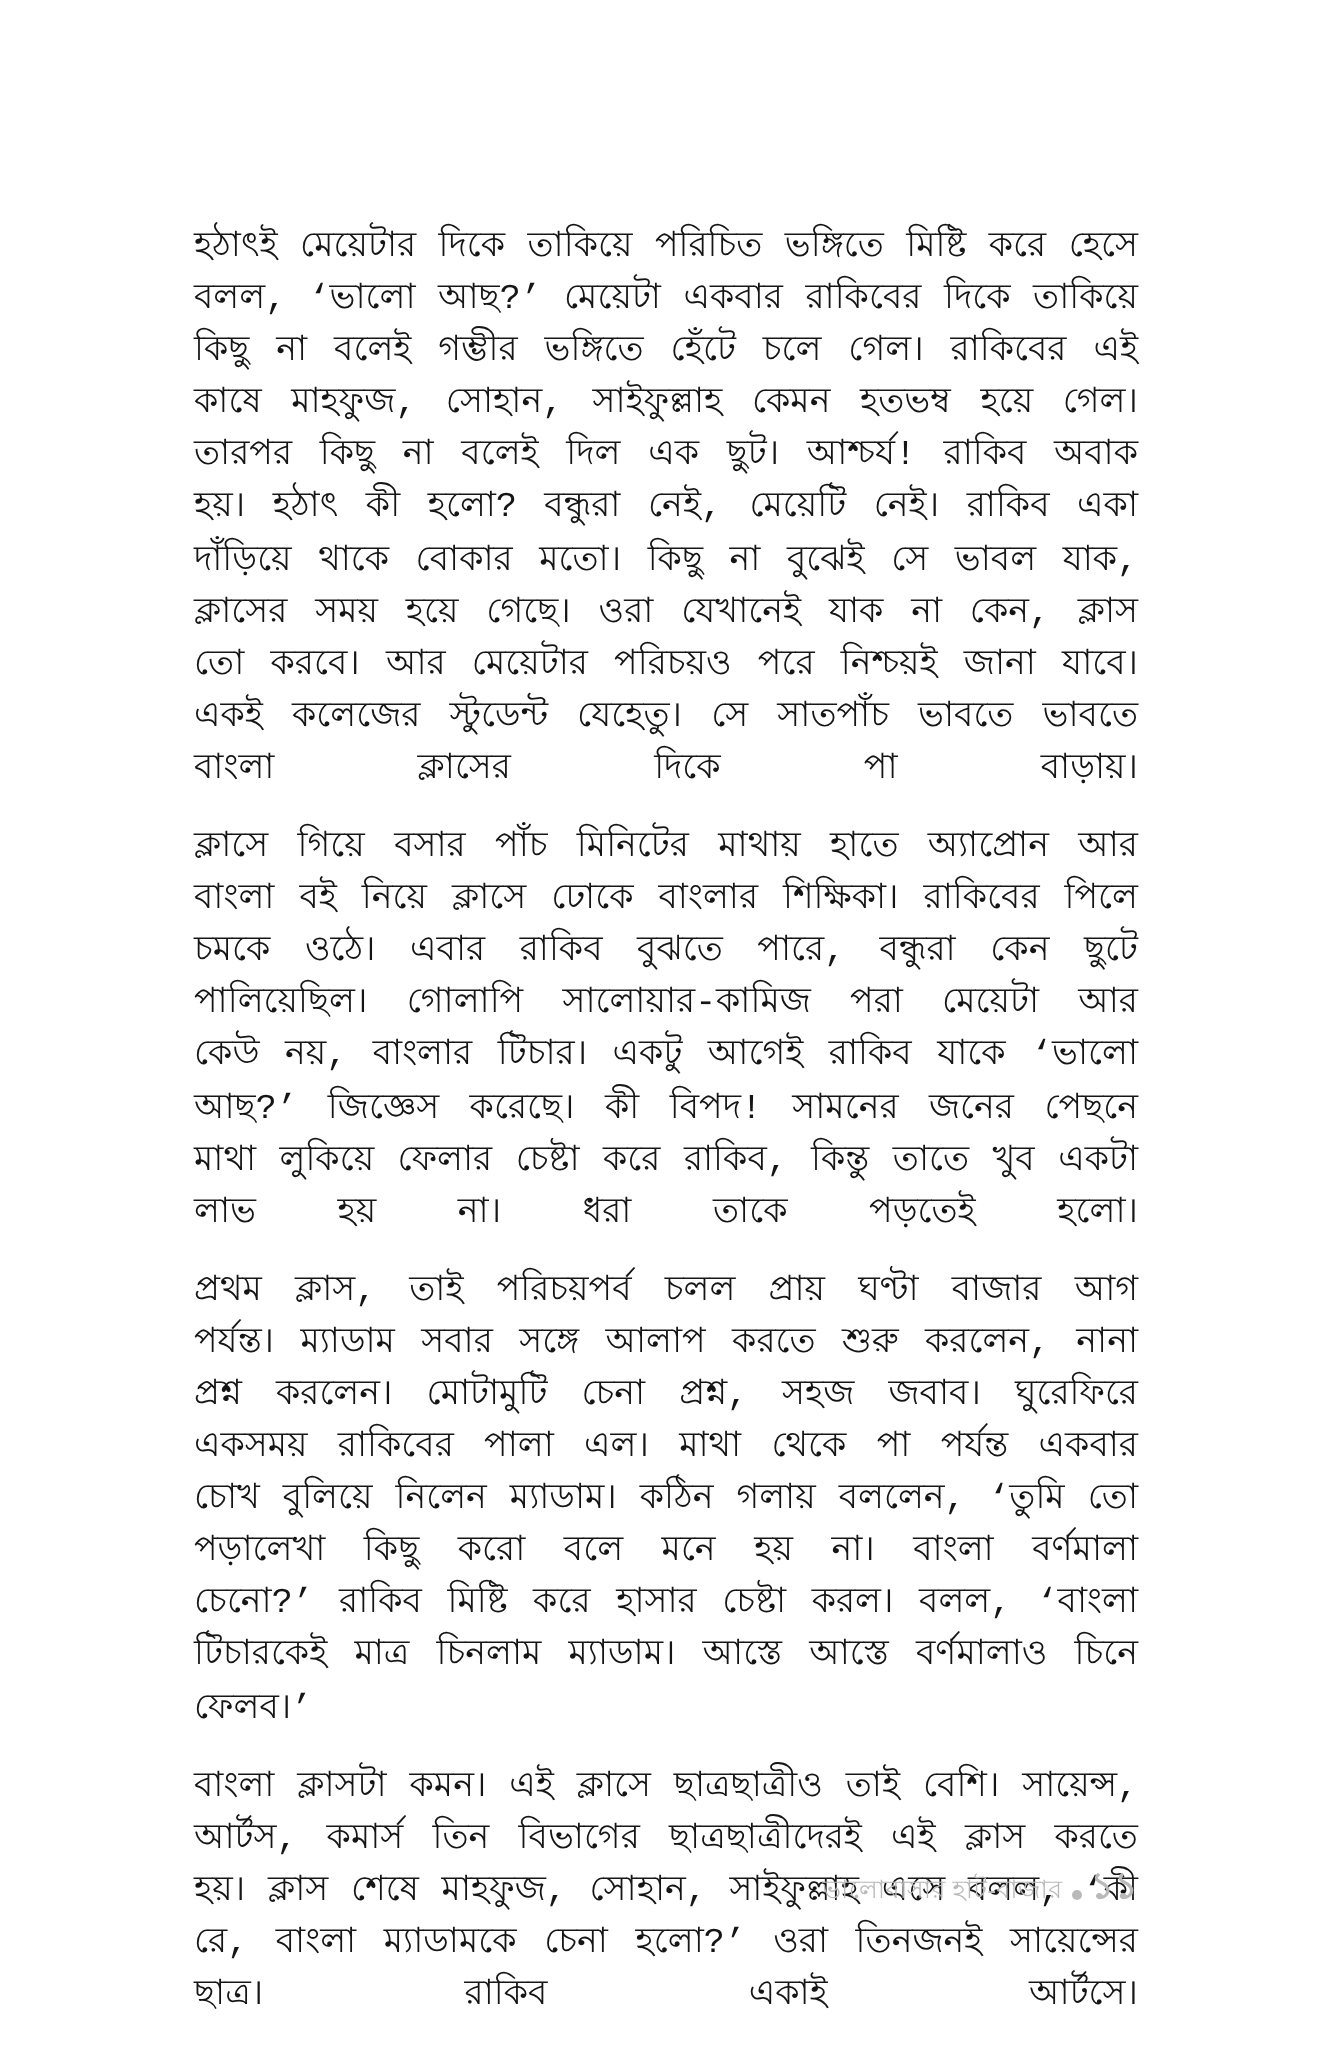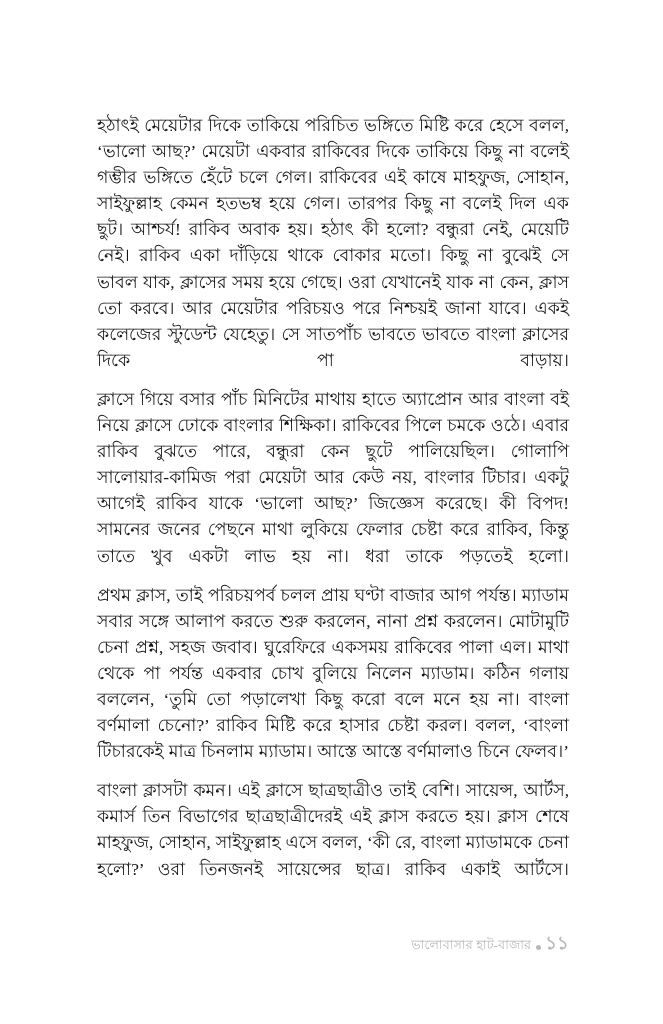--- a/index.html
+++ b/index.html
@@ -33,20 +33,21 @@
     color: #151515;
     text-align: justify;
     text-justify: inter-word;
     word-spacing: 0.5px;
     -webkit-font-smoothing: antialiased;
   }
 
   
   .para.justify-last {
     text-align-last: justify;
+    font-family: Liberation Mono, monospace;
   }
 
   .para:last-child {
     margin-bottom: 0;
   }
 
   .footer {
     position: absolute;
     left: 97px;
     top: 935px;

